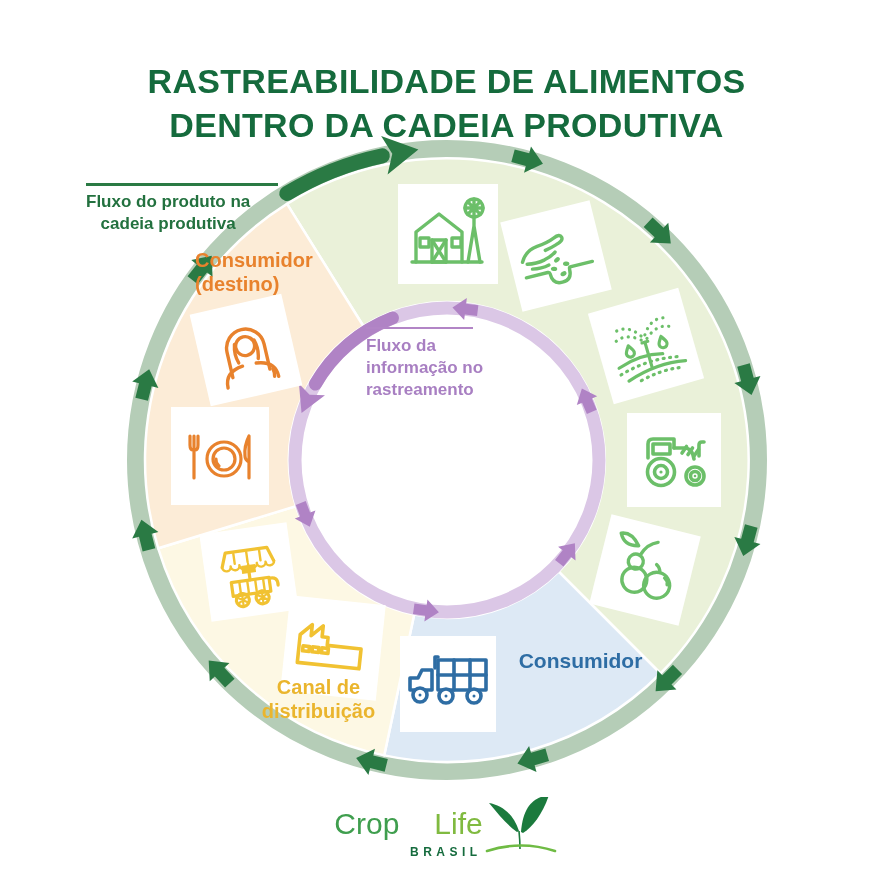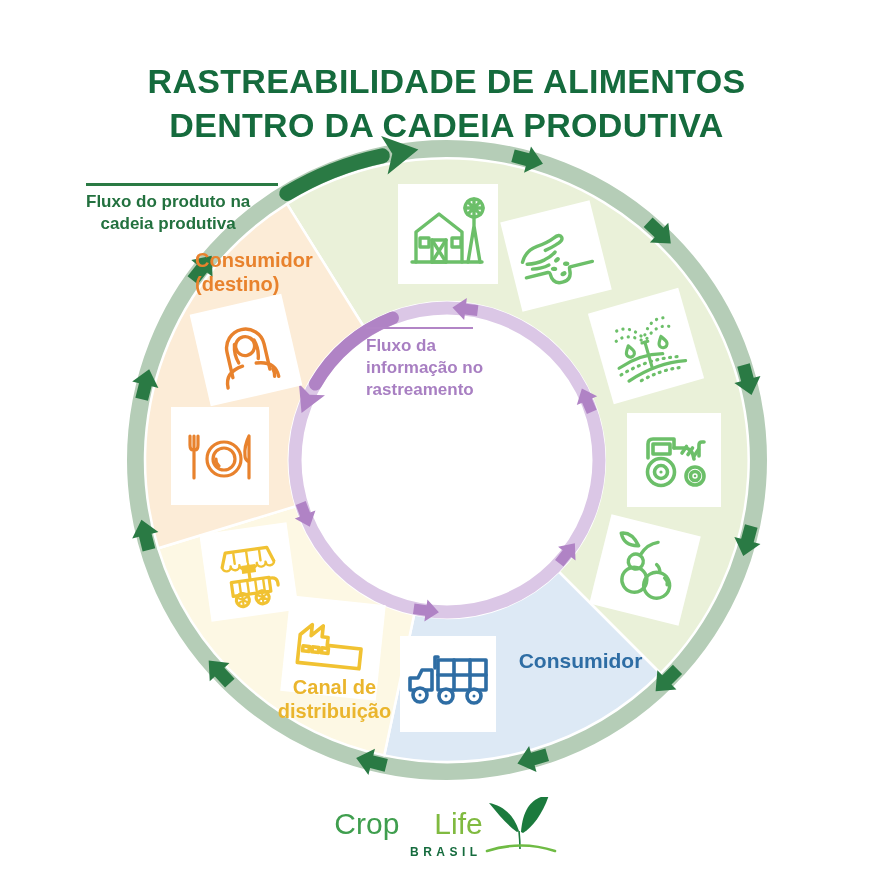--- a/index.html
+++ b/index.html
@@ -11,21 +11,21 @@
   svg.diagram{position:absolute;left:0;top:0;}
   .lines span{display:block;}
   .callout-rule{position:absolute;height:2.5px;}
   .product-flow-text{position:absolute;left:86px;top:191px;font-size:17px;font-weight:bold;
          color:#23713f;line-height:1.3;text-align:center;}
   .info-flow-text{position:absolute;left:366px;top:335px;font-size:17px;font-weight:bold;
          color:#a87fc2;line-height:1.3;}
   .seg-label{position:absolute;font-weight:bold;line-height:1.18;}
   .lbl-produtor{left:312px;top:197px;font-size:21px;color:#56b157;text-align:left;}
   .lbl-consumidor{left:195px;top:249px;width:150px;font-size:20px;color:#e8822d;text-align:left;}
-  .lbl-canal{left:262px;top:676px;width:145px;font-size:20px;color:#eab52d;text-align:center;}
+  .lbl-canal{left:246px;top:676px;width:145px;font-size:20px;color:#eab52d;text-align:center;}
   .lbl-embalagem{left:508px;top:649px;width:145px;font-size:21px;color:#2e6da4;text-align:center;}
   .logo{position:absolute;left:0;top:797px;width:100%;display:flex;justify-content:center;
         align-items:flex-start;}
   .logo-text{text-align:right;padding-top:12px;}
   .brand{font-size:30px;line-height:1;}
   .brand .crop{color:#3f9e4e;text-align:center;}
   .brand .life{color:#80ba40;margin-left:35px;}
   .brand-country{display:block;font-size:12px;font-weight:bold;letter-spacing:4.5px;
         color:#156b3d;margin-top:6px;padding-right:1px;}
 </style>

